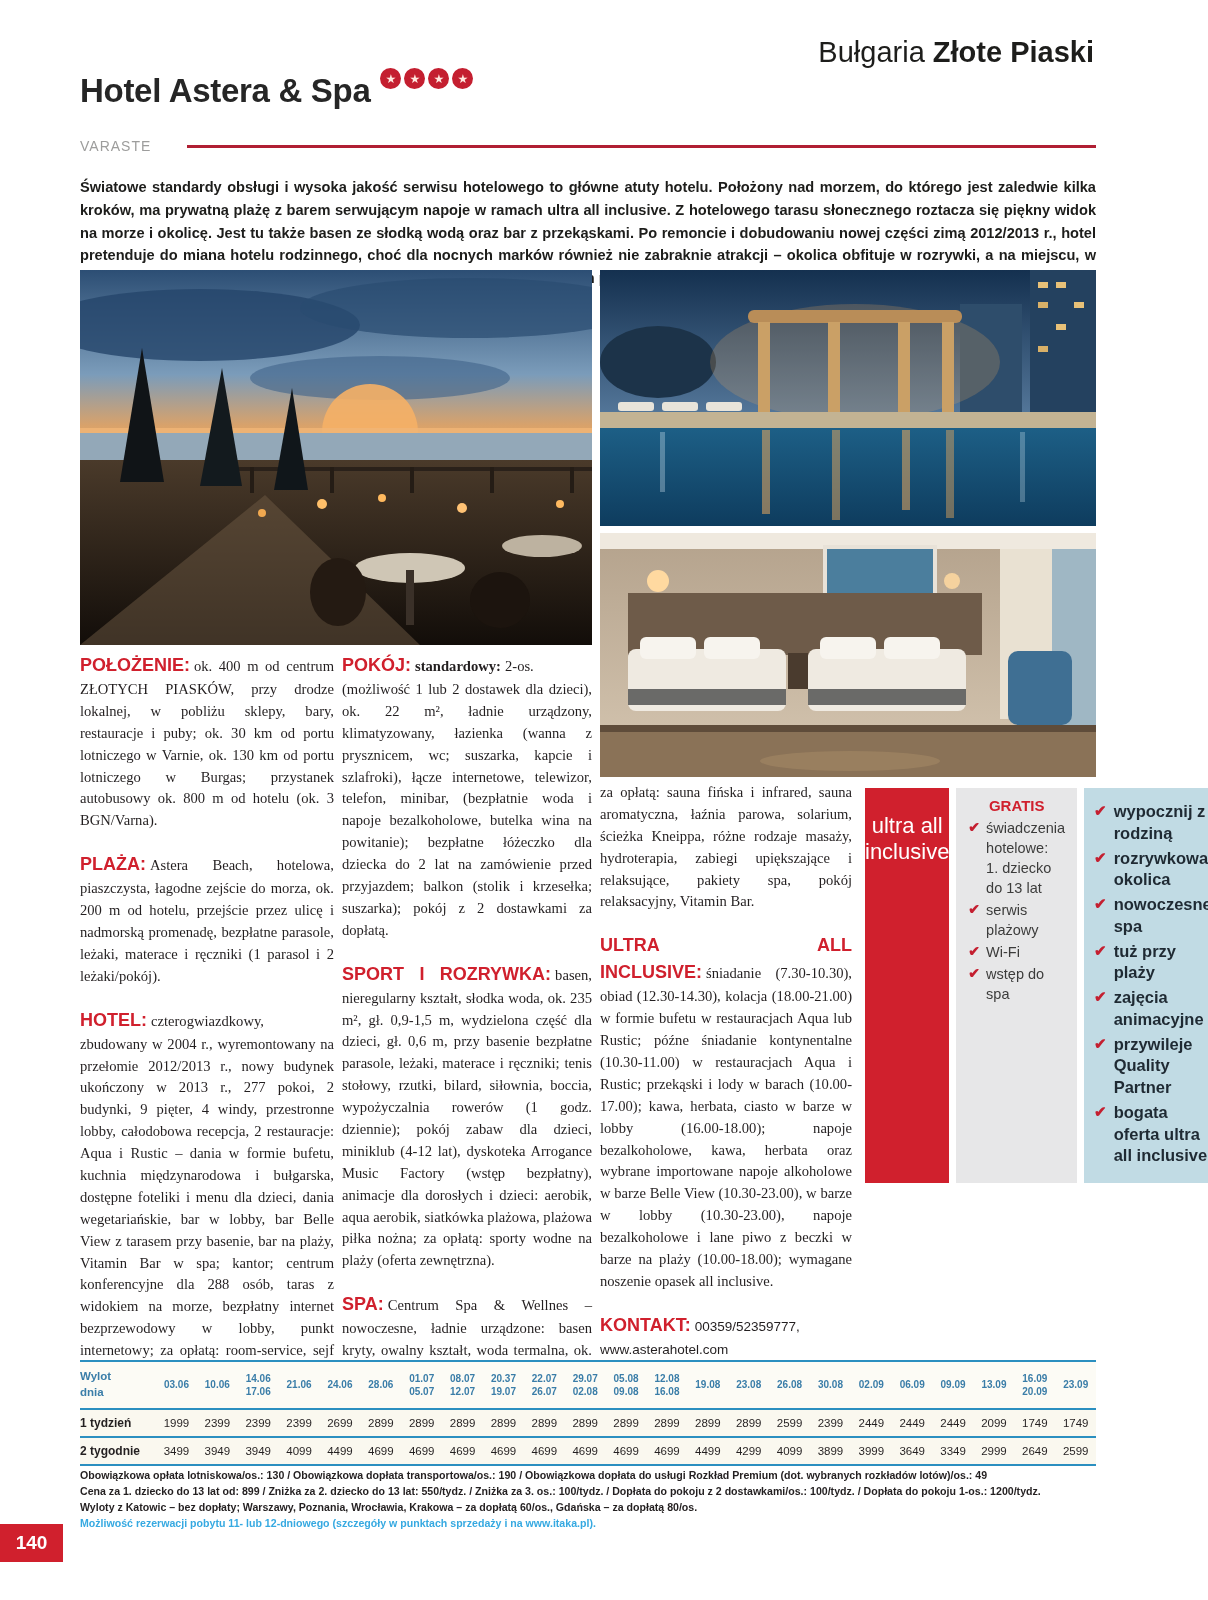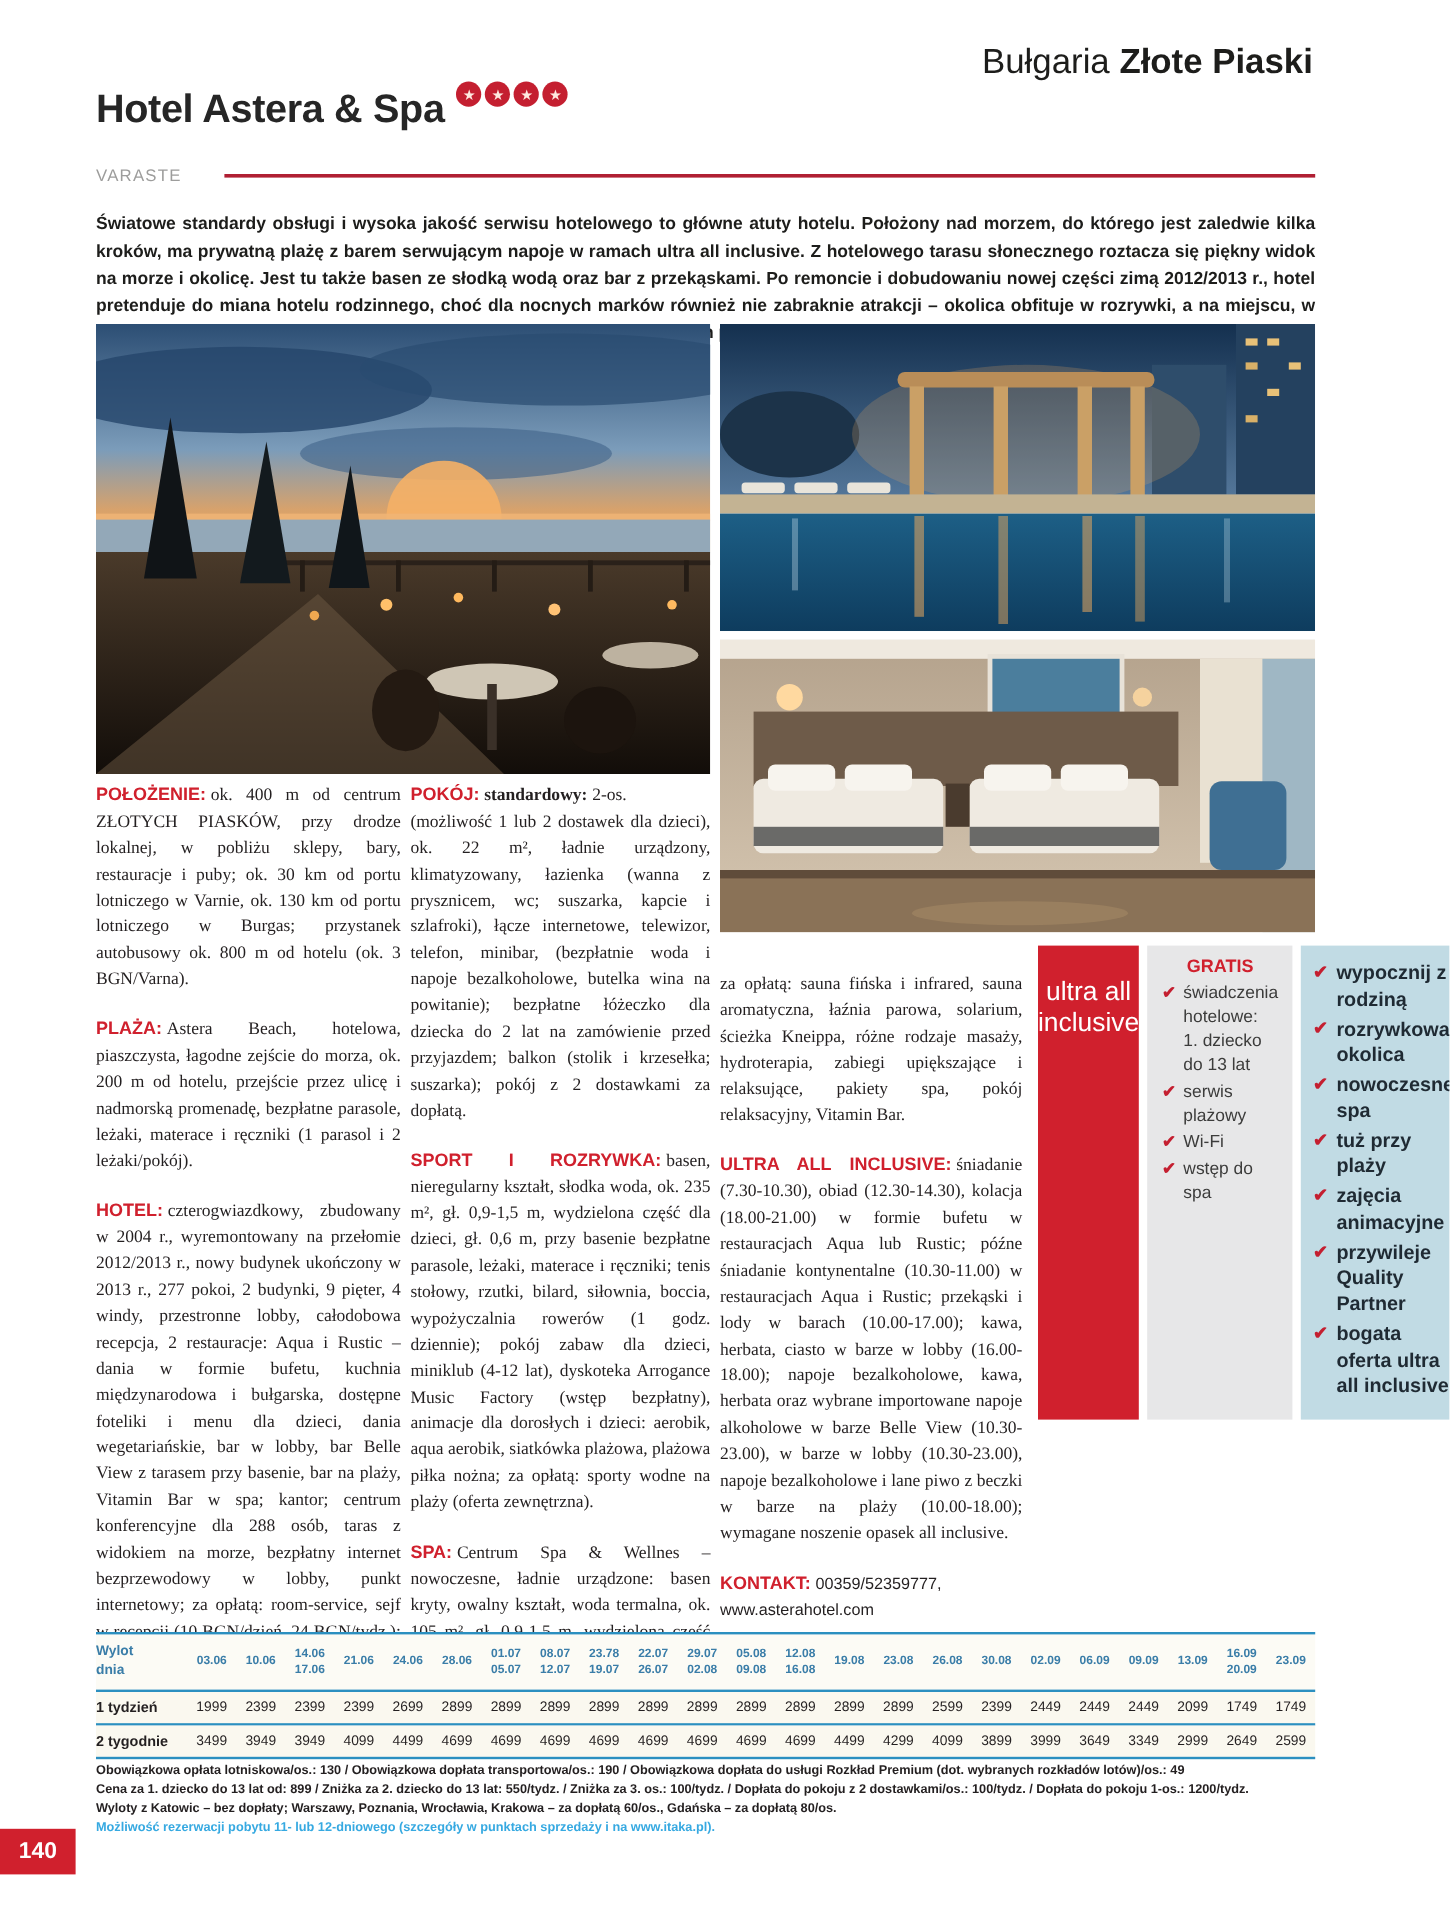--- a/index.html
+++ b/index.html
@@ -21,23 +21,23 @@
 
   .photo{position:absolute;overflow:hidden;}
   .photoA{left:80px;top:270px;width:512px;height:375px;}
   .photoB{left:600px;top:270px;width:496px;height:256px;}
   .photoC{left:600px;top:533px;width:496px;height:244px;}
   .photo svg{display:block;width:100%;height:100%;}
 
   .col{position:absolute;font-family:"Liberation Serif",serif;font-size:14.6px;line-height:1.5;text-align:justify;color:#231f20;}
   .col1{left:80px;top:652px;width:254px;}
   .col2{left:342px;top:652px;width:250px;}
-  .col3{left:600px;top:810px;width:252px;}
+  .col3{left:600px;top:782px;width:252px;}
   .para{margin:0 0 19px 0;}
-  .plabel{font-family:"Liberation Sans",sans-serif;font-weight:700;color:#d0202d;font-size:15px;margin-right:4px;}
+  .plabel{font-family:"Liberation Sans",sans-serif;font-weight:700;color:#d0202d;font-size:18px;margin-right:4px;}
   .psub{font-weight:700;margin-right:4px;}
   .pre{white-space:pre-line;}
   .sans{font-family:"Liberation Sans",sans-serif;font-size:13.5px;}
 
   .sidebar{position:absolute;left:865px;top:788px;width:231px;display:flex;flex-direction:row;gap:7px;font-family:"Liberation Sans",sans-serif;text-align:left;}
   .banner{background:#d0202d;color:#fff;text-align:center;font-size:22px;padding:25px 0;}
   .boxg{background:#e7e7e8;padding:9px 12px 28px;}
   .btitle{color:#d0202d;font-weight:700;text-align:center;font-size:15px;margin-bottom:4px;}
   .gitem{display:flex;gap:6px;font-size:14.5px;color:#3c3c3b;line-height:1.38;margin-bottom:2px;}
   .check{color:#c41f30;font-size:14px;font-weight:700;flex:none;}
@@ -298,21 +298,21 @@
       <div class="tcell pre">10.06</div>
       <div class="tcell pre">14.06
 17.06</div>
       <div class="tcell pre">21.06</div>
       <div class="tcell pre">24.06</div>
       <div class="tcell pre">28.06</div>
       <div class="tcell pre">01.07
 05.07</div>
       <div class="tcell pre">08.07
 12.07</div>
-      <div class="tcell pre">23.78
+      <div class="tcell pre">20.37
 19.07</div>
       <div class="tcell pre">22.07
 26.07</div>
       <div class="tcell pre">29.07
 02.08</div>
       <div class="tcell pre">05.08
 09.08</div>
       <div class="tcell pre">12.08
 16.08</div>
       <div class="tcell pre">19.08</div>

